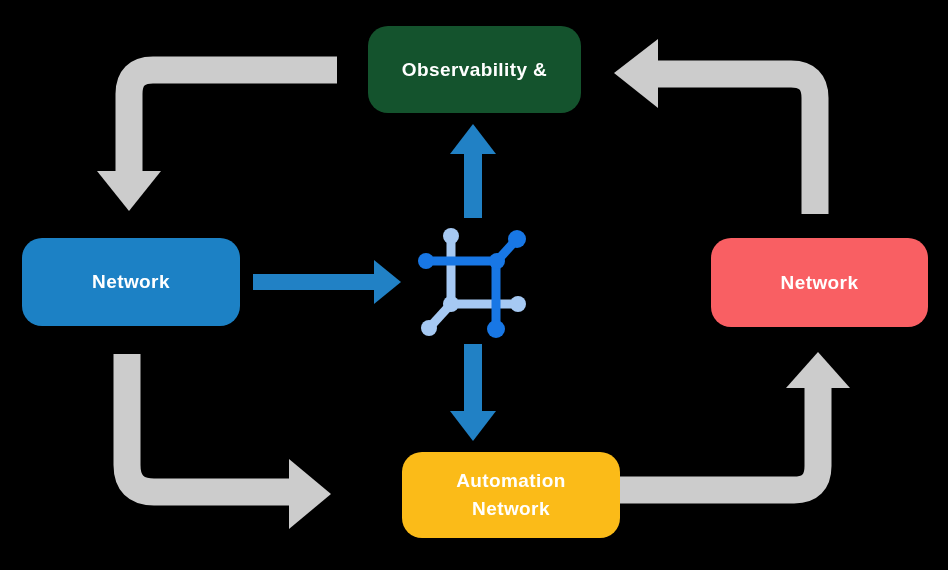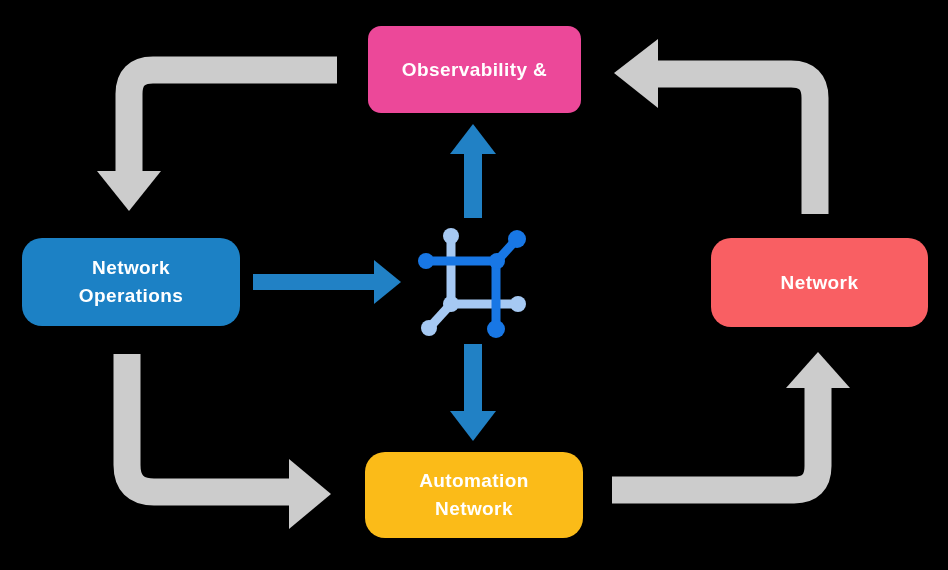--- a/index.html
+++ b/index.html
@@ -93,31 +93,30 @@
       <line x1="427" y1="261" x2="497" y2="261" stroke-width="9" stroke="#1877E5"></line>
       <line x1="496" y1="261" x2="496" y2="328" stroke-width="9" stroke="#1877E5"></line>
       <line x1="497" y1="261" x2="516" y2="240" stroke-width="9" stroke="#1877E5"></line>
       <circle cx="497" cy="261" r="8" fill="#1877E5"></circle>
       <circle cx="426" cy="261" r="8" fill="#1877E5"></circle>
       <circle cx="517" cy="239" r="9" fill="#1877E5"></circle>
       <circle cx="496" cy="329" r="9" fill="#1877E5"></circle>
     </g>
   </svg>
 
-  <div class="node" id="node-observability" style="background-color: #ec4899; border-radius: 13px;">
+  <div class="node" id="node-observability" style="background-color: #14532d;">
     <span>Observability &amp;</span>
   </div>
 
   <div class="node" id="node-operations" style="background-color: rgb(28, 129, 197);">
     <span>Network</span>
-    <span>Operations</span>
   </div>
 
   <div class="node" id="node-infrastructure" style="background-color: rgb(249, 95, 99);">
     <span>Network</span>
   </div>
 
-  <div class="node" id="node-automation" style="background-color: rgb(251, 187, 24);">
+  <div class="node" id="node-automation" style="background-color: rgb(251, 187, 24); margin-left: 37px;">
     <span>Automation</span>
     <span>Network</span>
   </div>
 
 </div>
 
 </body></html>

